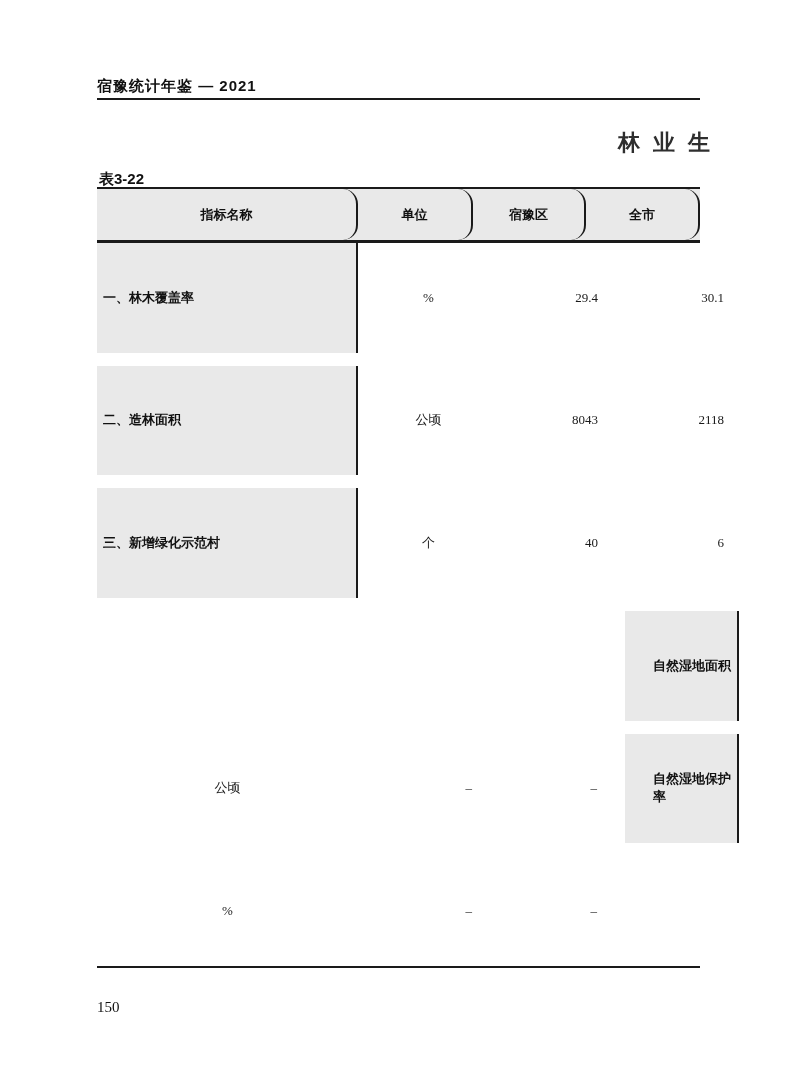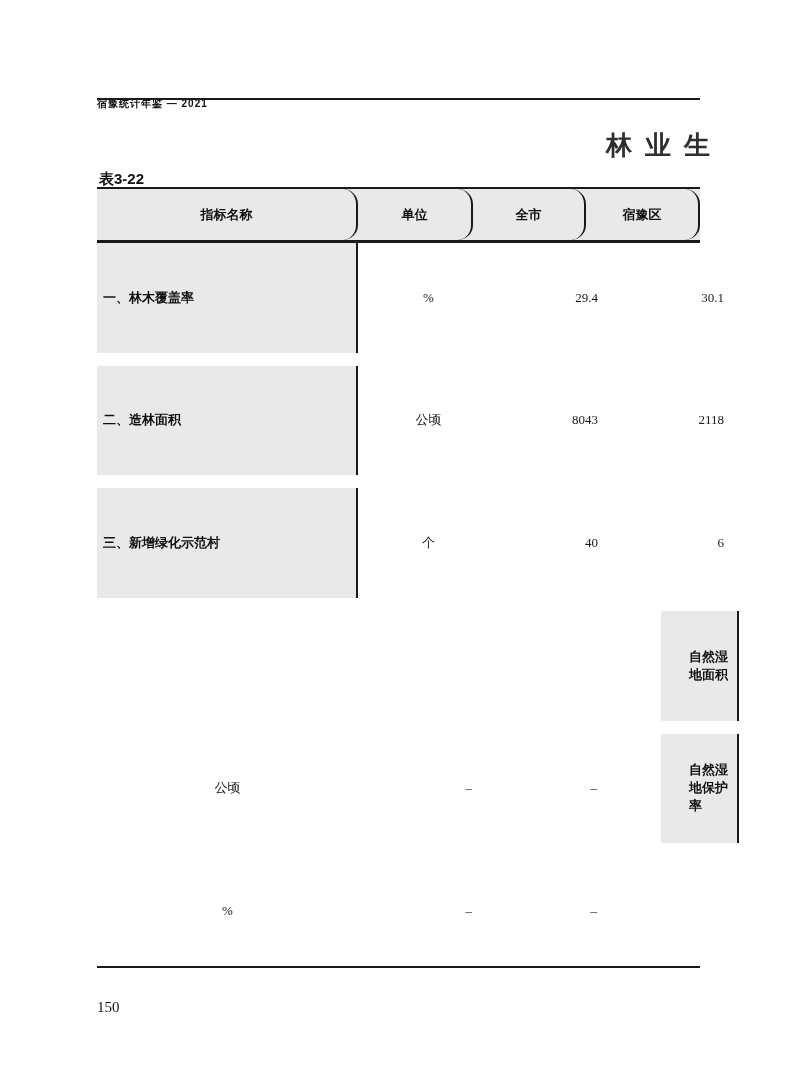--- a/index.html
+++ b/index.html
@@ -13,42 +13,41 @@
     overflow: hidden;
   }
 
   
   .running-header {
     position: absolute;
     left: 97px;
     top: 77px;
     font-family: "Liberation Sans", "DejaVu Sans", sans-serif;
     font-weight: 700;
-    font-size: 10px;
+    font-size: 15px;
     letter-spacing: 1px;
     color: #111;
-    margin-top: 20px;
   }
   .header-rule {
     position: absolute;
     left: 97px;
     top: 98px;
     width: 603px;
     height: 2px;
     background: #1a1a1a;
   }
 
   
   .chapter-title {
     position: absolute;
     top: 128px;
     right: 70px;
     font-family: "Liberation Serif", "DejaVu Serif", serif;
     font-weight: 600;
-    font-size: 26px;
+    font-size: 22px;
     letter-spacing: 13px;
     color: #2e2e2e;
     white-space: nowrap;
   }
 
   
   .table-label {
     position: absolute;
     left: 99px;
     top: 170px;
@@ -102,21 +101,21 @@
     box-sizing: border-box;
     background: #ffffff;
   }
   .td.col-name {
     background: #e9e9e9;
     border-right: 2px solid #1a1a1a;
     padding-left: 6px;
     font-weight: 600;
     color: #111;
   }
-  .td.col-name.indent { padding-left: 28px; margin-left: 36px; }
+  .td.col-name.indent { padding-left: 28px; }
   .td.col-unit { justify-content: center; }
   .td.col-city { justify-content: flex-end; padding-right: 14px; }
   .td.col-district { justify-content: flex-end; padding-right: 15px; }
 
   
   .page-number {
     position: absolute;
     left: 97px;
     top: 999px;
     font-size: 15px;
@@ -132,22 +131,22 @@
   <div class="header-rule"></div>
 
   <div class="chapter-title">林业生</div>
 
   <div class="table-label">表3-22</div>
 
   <div class="stat-table">
     <div class="thead">
       <div class="th">指标名称</div>
       <div class="th">单位</div>
+      <div class="th">宿豫区</div>
       <div class="th">全市</div>
-      <div class="th">宿豫区</div>
     </div>
     <div class="tbody">
 
       <div class="td col-name">一、林木覆盖率</div>
       <div class="td col-unit">%</div>
       <div class="td col-city">29.4</div>
       <div class="td col-district">30.1</div>
 
       <div class="td col-name">二、造林面积</div>
       <div class="td col-unit">公顷</div>

